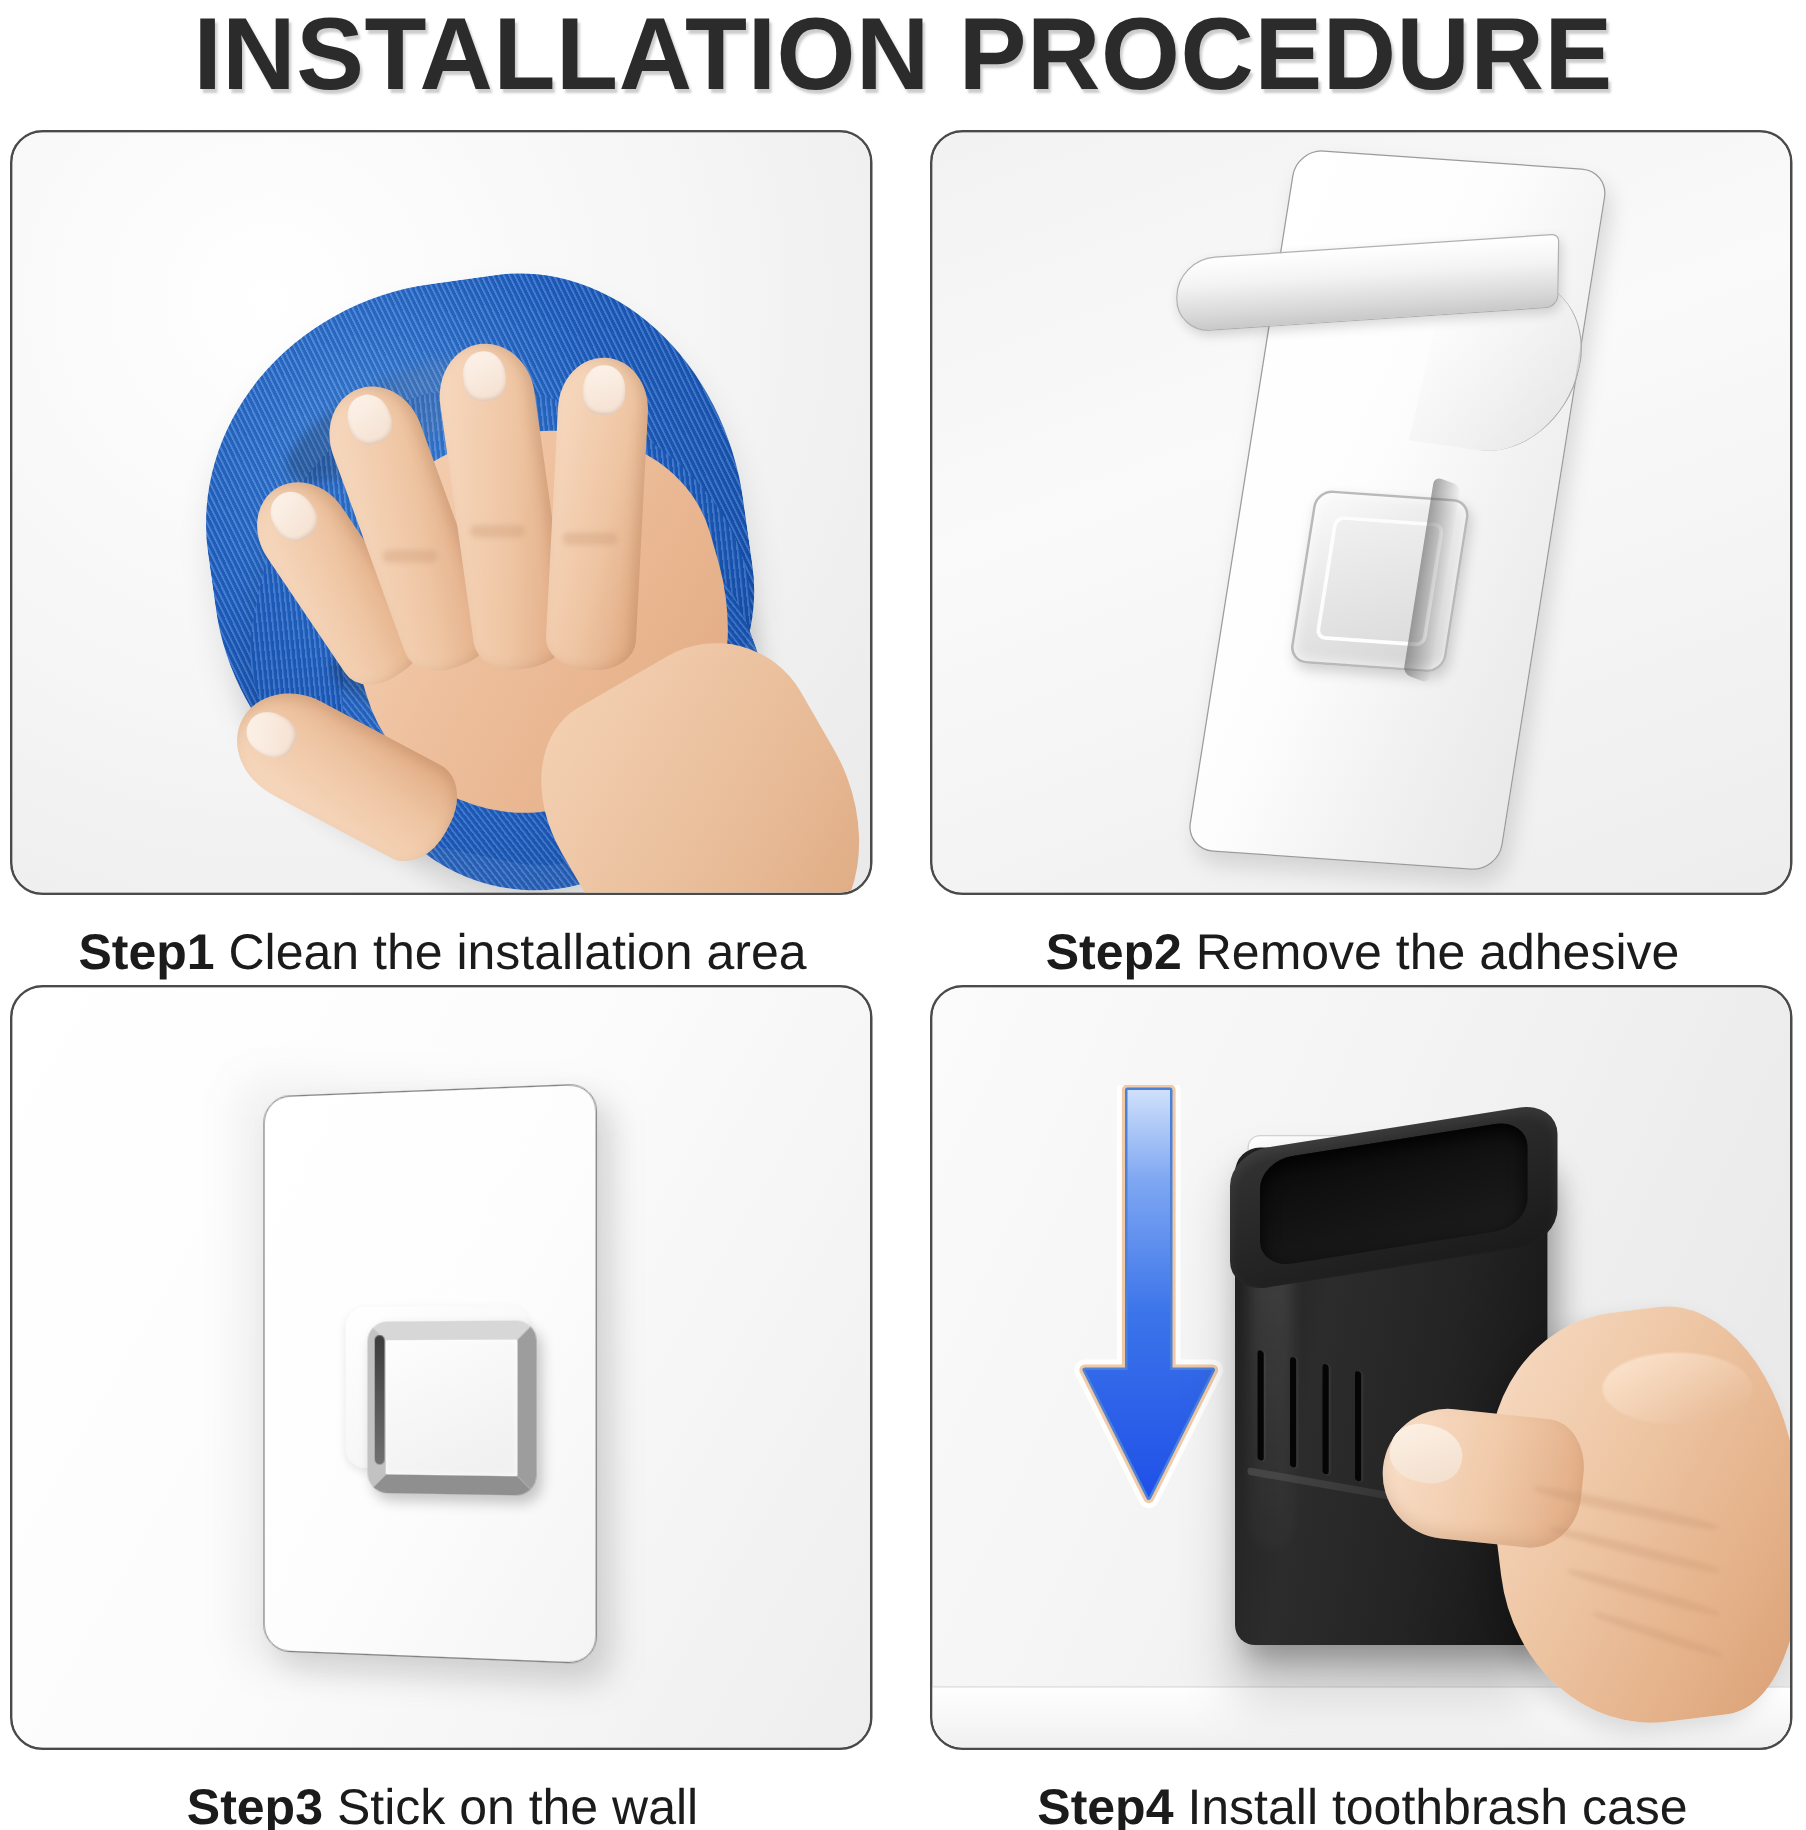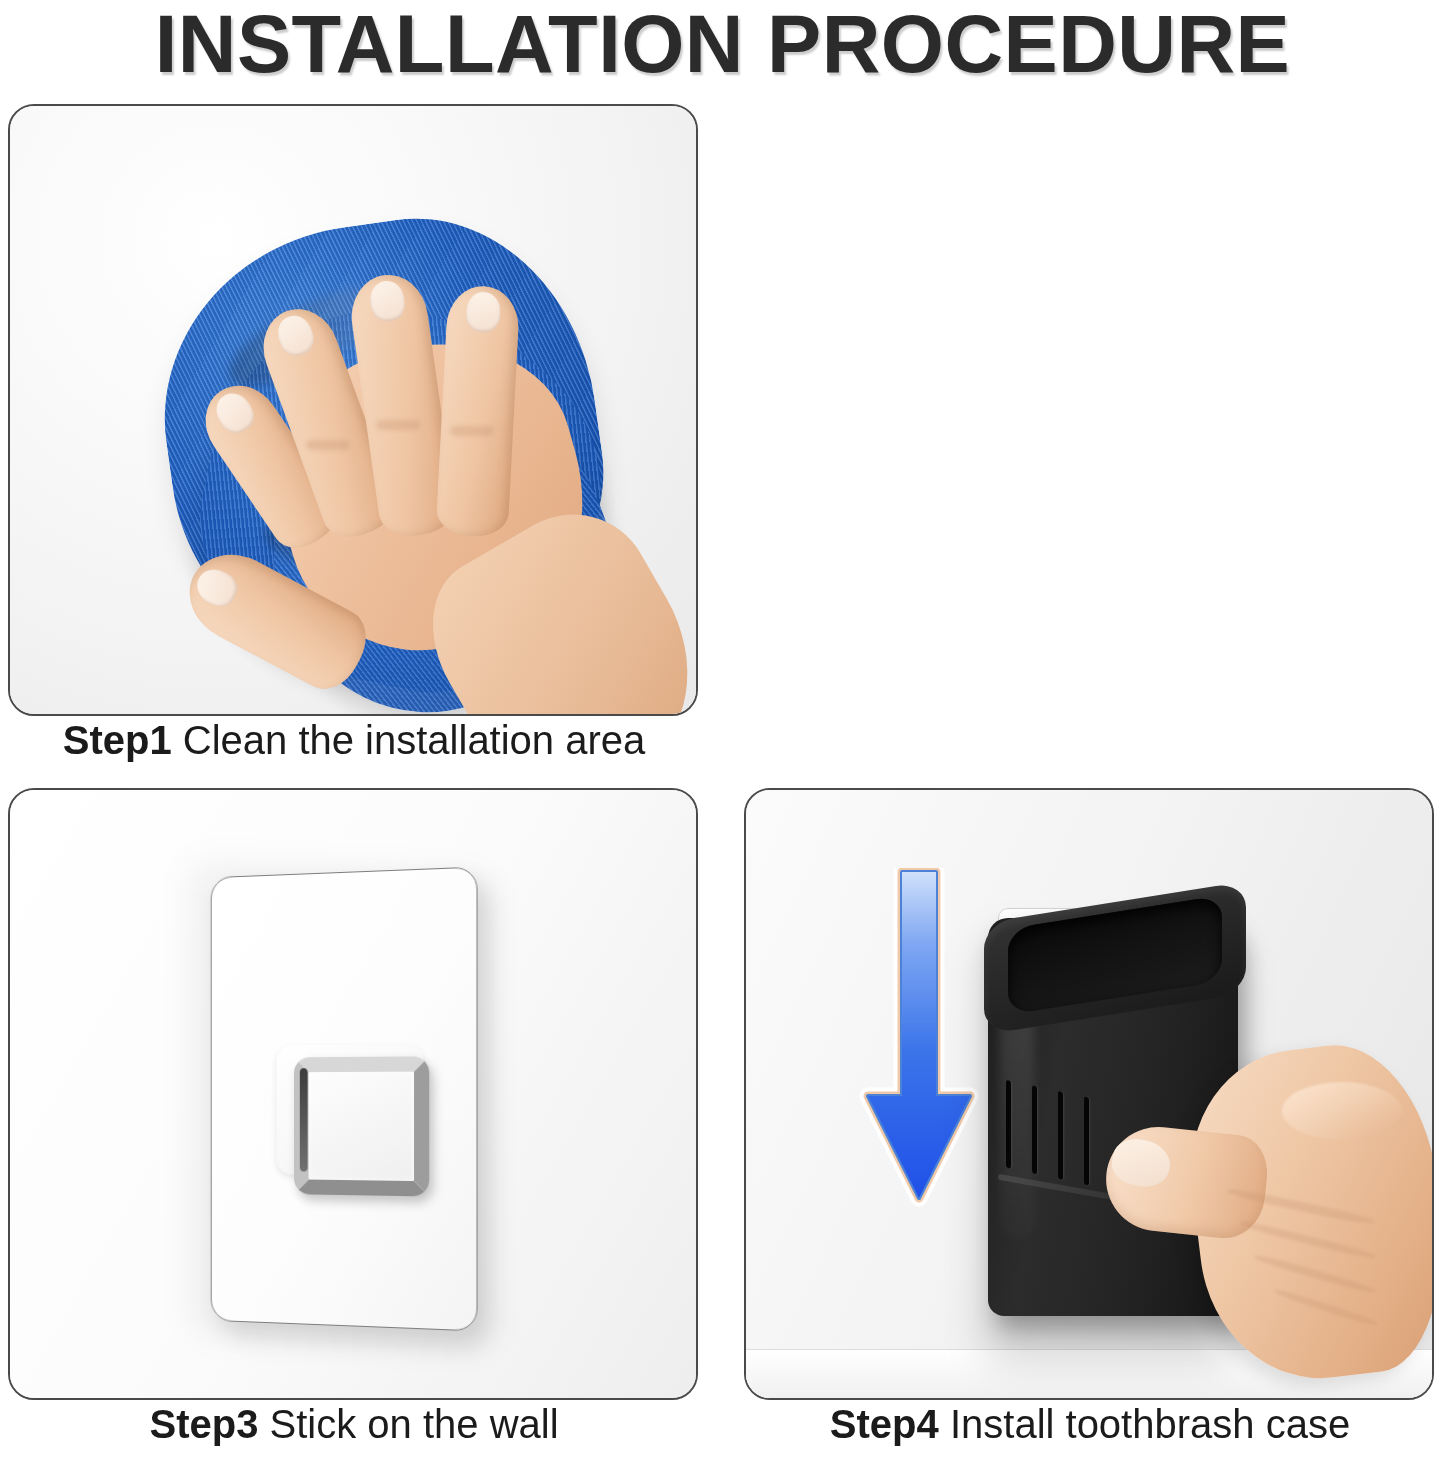--- a/index.html
+++ b/index.html
@@ -55,20 +55,21 @@
     width: 690px;
     height: 612px;
     box-sizing: border-box;
     border: 2px solid #4a4a4a;
     border-radius: 26px;
     background: linear-gradient(145deg, #f1f1f1 0%, #fbfbfb 38%, #ffffff 62%, #f0f0f0 100%);
     overflow: hidden;
   }
 
   .caption {
+    margin-top: 22px;
     text-align: center;
     font-size: 40px;
     line-height: 48px;
     color: #1b1b1b;
     white-space: nowrap;
   }
   .caption .step-no {
     font-weight: bold;
   }
   .caption .step-text {
@@ -466,20 +467,38 @@
         <div class="knuckle" style="left:226px;top:200px;"></div>
       </div>
     </div>
 
     <div class="caption">
       <span class="step-no">Step1</span>
       <span class="step-text">Clean the installation area</span>
     </div>
   </div>
 
+  <div class="step-cell col-right row-top">
+    <div class="panel">
+      <div class="p2-bg"></div>
+
+      <div class="sticker2-wrap">
+        <div class="sticker2"></div>
+        <div class="mount-sq2"></div>
+        <div class="mount-edge2"></div>
+        <div class="peel-curl"></div>
+        <div class="peel-strip"></div>
+      </div>
+    </div>
+
+    <div class="caption">
+      <span class="step-no">Step2</span>
+      <span class="step-text">Remove the adhesive</span>
+    </div>
+  </div>
 
   <div class="step-cell col-left row-bottom">
     <div class="panel">
       <div class="p3-bg"></div>
       <div class="wall-shadow3"></div>
 
       <div class="sticker3">
         <div class="mount3-base"></div>
         <div class="mount3-ring"></div>
       </div>

